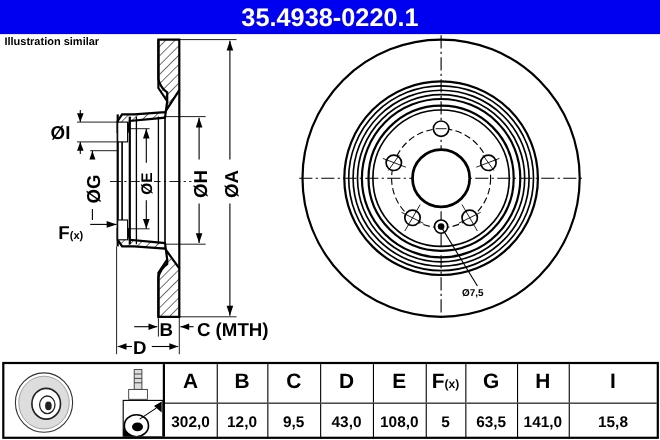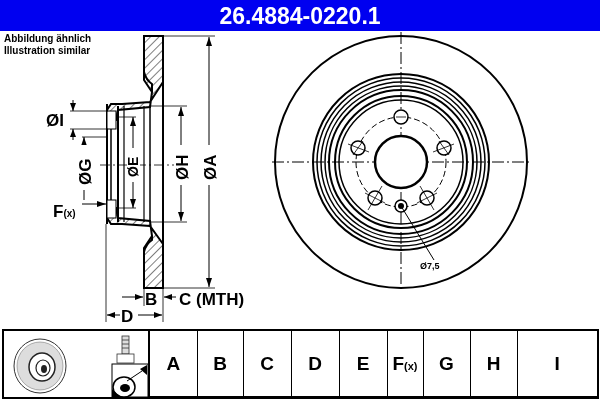--- a/index.html
+++ b/index.html
@@ -29,25 +29,24 @@
   }
   table.spec tr.head td { font-size:19px; height:35px; border-bottom:1px solid #000; }
   table.spec tr.vals td { font-size:14px; height:33px; }
   table.spec td:first-child { border-left:none; }
   .fx-small { font-size:11px; }
 </style>
 </head>
 <body>
 
 <div class="header">
-  <span>26.4884-0220.1</span>
+  <span>35.4938-0220.1</span>
 </div>
 
 <div class="caption">
-  <div>Abbildung ähnlich</div>
   <div>Illustration similar</div>
 </div>
 
 <svg class="drawing" width="600" height="330" viewBox="0 0 600 330">
   <defs>
     <pattern id="hatch" patternUnits="userSpaceOnUse" width="6" height="6" patternTransform="rotate(45)">
       <line x1="0" y1="0" x2="0" y2="6" stroke="#000" stroke-width="1"></line>
     </pattern>
   </defs>
 
@@ -211,15 +210,26 @@
       <td style="width:47px">A</td>
       <td style="width:46px">B</td>
       <td style="width:48px">C</td>
       <td style="width:48px">D</td>
       <td style="width:48px">E</td>
       <td style="width:36px"><span>F</span><span class="fx-small">(x)</span></td>
       <td style="width:47px">G</td>
       <td style="width:47px">H</td>
       <td>I</td>
     </tr>
+    <tr class="vals">
+      <td>302,0</td>
+      <td>12,0</td>
+      <td>9,5</td>
+      <td>43,0</td>
+      <td>108,0</td>
+      <td>5</td>
+      <td>63,5</td>
+      <td>141,0</td>
+      <td>15,8</td>
+    </tr>
   </tbody>
     </table>
 </div>
 
 </body></html>

